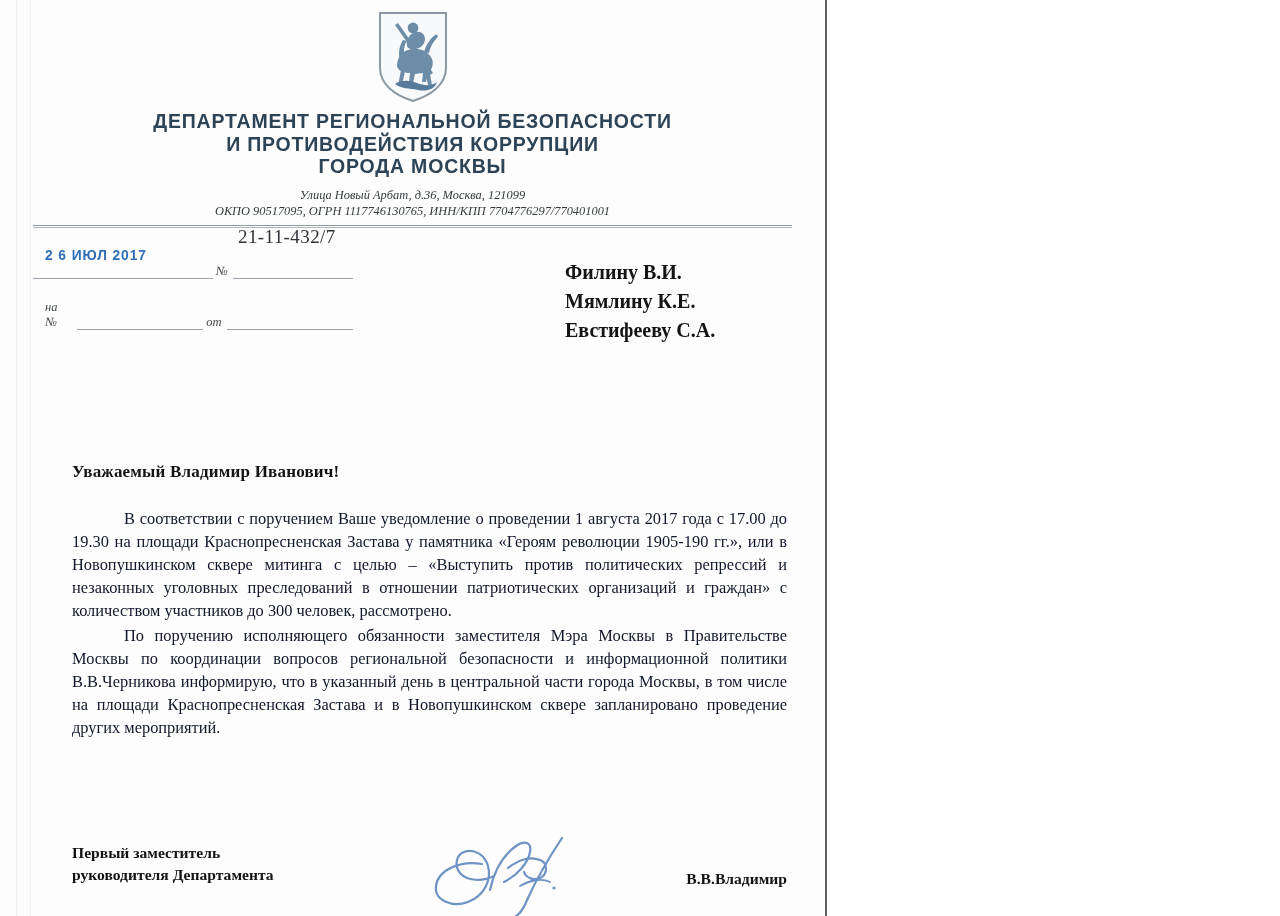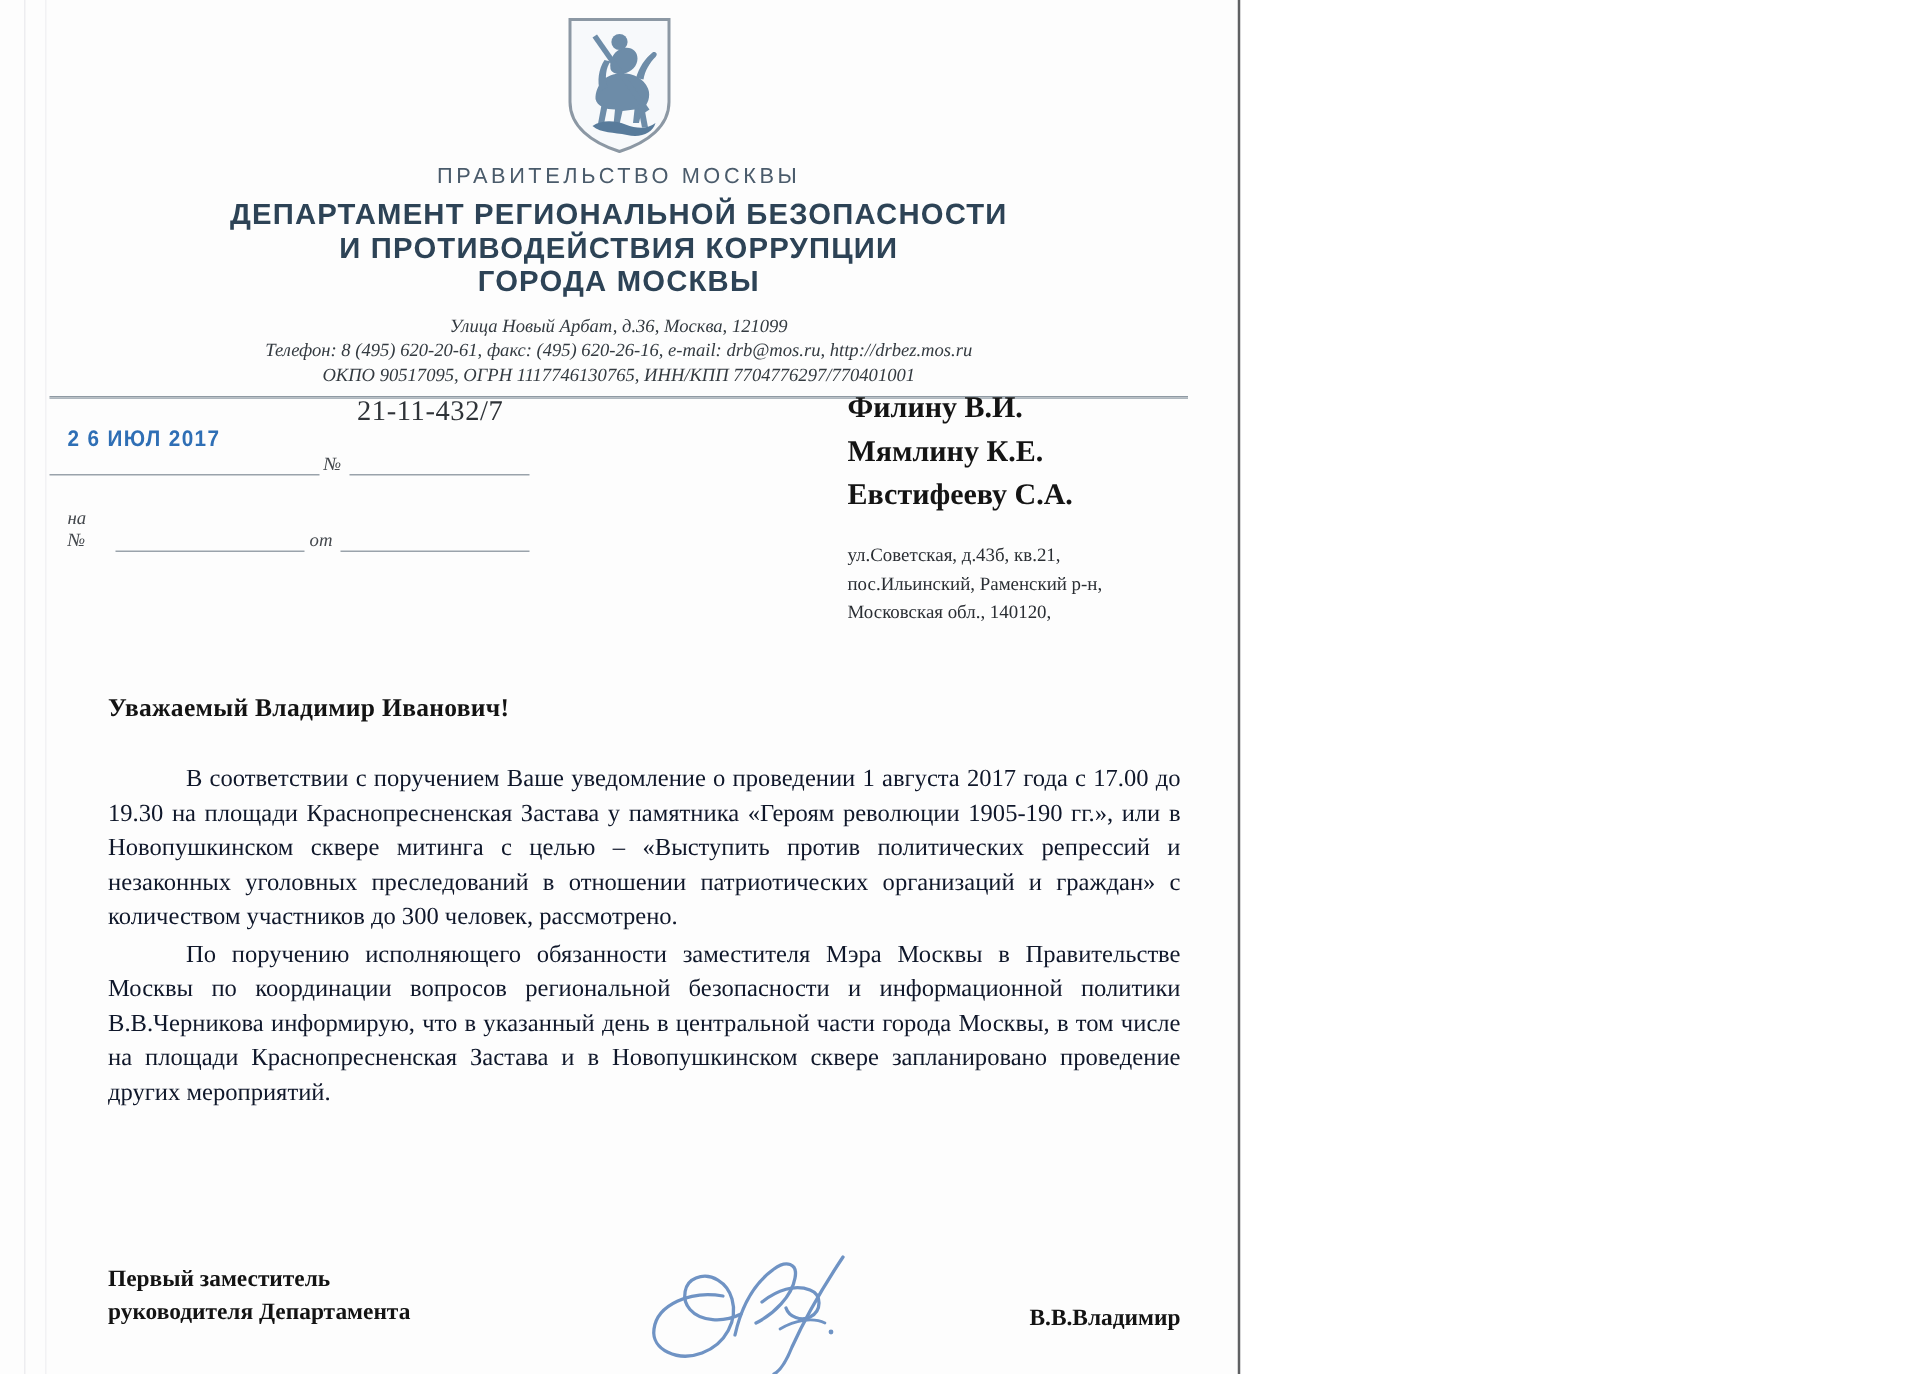--- a/index.html
+++ b/index.html
@@ -247,31 +247,29 @@
           <path d="M21 13 L56 63 L53 65 L18 15 Z"></path>
 
           <path d="M24 60 L21 76 L25 76 L28 61 Z"></path>
           <path d="M52 59 L55 75 L51 75 L48 60 Z"></path>
         </g>
 
         <path d="M18 74 C24 70 32 70 40 73 C48 76 55 76 60 72 C58 79 50 82 41 80
                  C32 78 24 79 18 74 Z" fill="#587b9b"></path>
       </svg>
 
-      <div class="gov-line">ПРАВИТЕЛЬСТВО  МОСКВЫ</div>
 
       <div class="dept-title">
         <div>ДЕПАРТАМЕНТ РЕГИОНАЛЬНОЙ БЕЗОПАСНОСТИ</div>
         <div>И ПРОТИВОДЕЙСТВИЯ КОРРУПЦИИ</div>
         <div>ГОРОДА МОСКВЫ</div>
       </div>
 
       <div class="contact-block">
         <div>Улица Новый Арбат, д.36, Москва, 121099</div>
-        <div>Телефон: 8 (495) 620-20-61, факс: (495) 620-26-16, e-mail: drb@mos.ru, http://drbez.mos.ru</div>
         <div>ОКПО 90517095, ОГРН 1117746130765, ИНН/КПП 7704776297/770401001</div>
       </div>
 
       <div class="rule-double"></div>
     </div>
 
     <div class="ref-area">
 
       <div class="ref-number">21-11-432/7</div>
 
@@ -289,25 +287,20 @@
         <span class="lbl">от</span>
         <div class="blank-rule" style="width:128px"></div>
       </div>
     </div>
 
     <div class="addressee">
       <div class="addressee-names">
         <div>Филину В.И.</div>
         <div>Мямлину К.Е.</div>
         <div>Евстифееву С.А.</div>
-      </div>
-      <div class="addressee-address">
-        <div>ул.Советская, д.43б, кв.21,</div>
-        <div>пос.Ильинский, Раменский р-н,</div>
-        <div>Московская обл., 140120,</div>
       </div>
     </div>
 
     <div class="body-wrap">
       <div class="salutation">Уважаемый Владимир Иванович!</div>
       <p class="para">В соответствии с поручением Ваше уведомление о проведении 1 августа 2017 года  с 17.00 до 19.30 на площади Краснопресненская Застава у памятника «Героям революции 1905-190 гг.», или в Новопушкинском сквере митинга с целью – «Выступить против политических репрессий и незаконных уголовных преследований в отношении патриотических организаций и граждан» с количеством участников до 300 человек, рассмотрено.</p>
       <p class="para">По поручению исполняющего обязанности заместителя Мэра Москвы в Правительстве Москвы по координации вопросов региональной безопасности и информационной политики В.В.Черникова информирую, что в указанный день в центральной части города Москвы, в том числе на площади Краснопресненская Застава и в Новопушкинском сквере запланировано проведение других мероприятий.</p>
     </div>
 
     <div class="sign-area">

